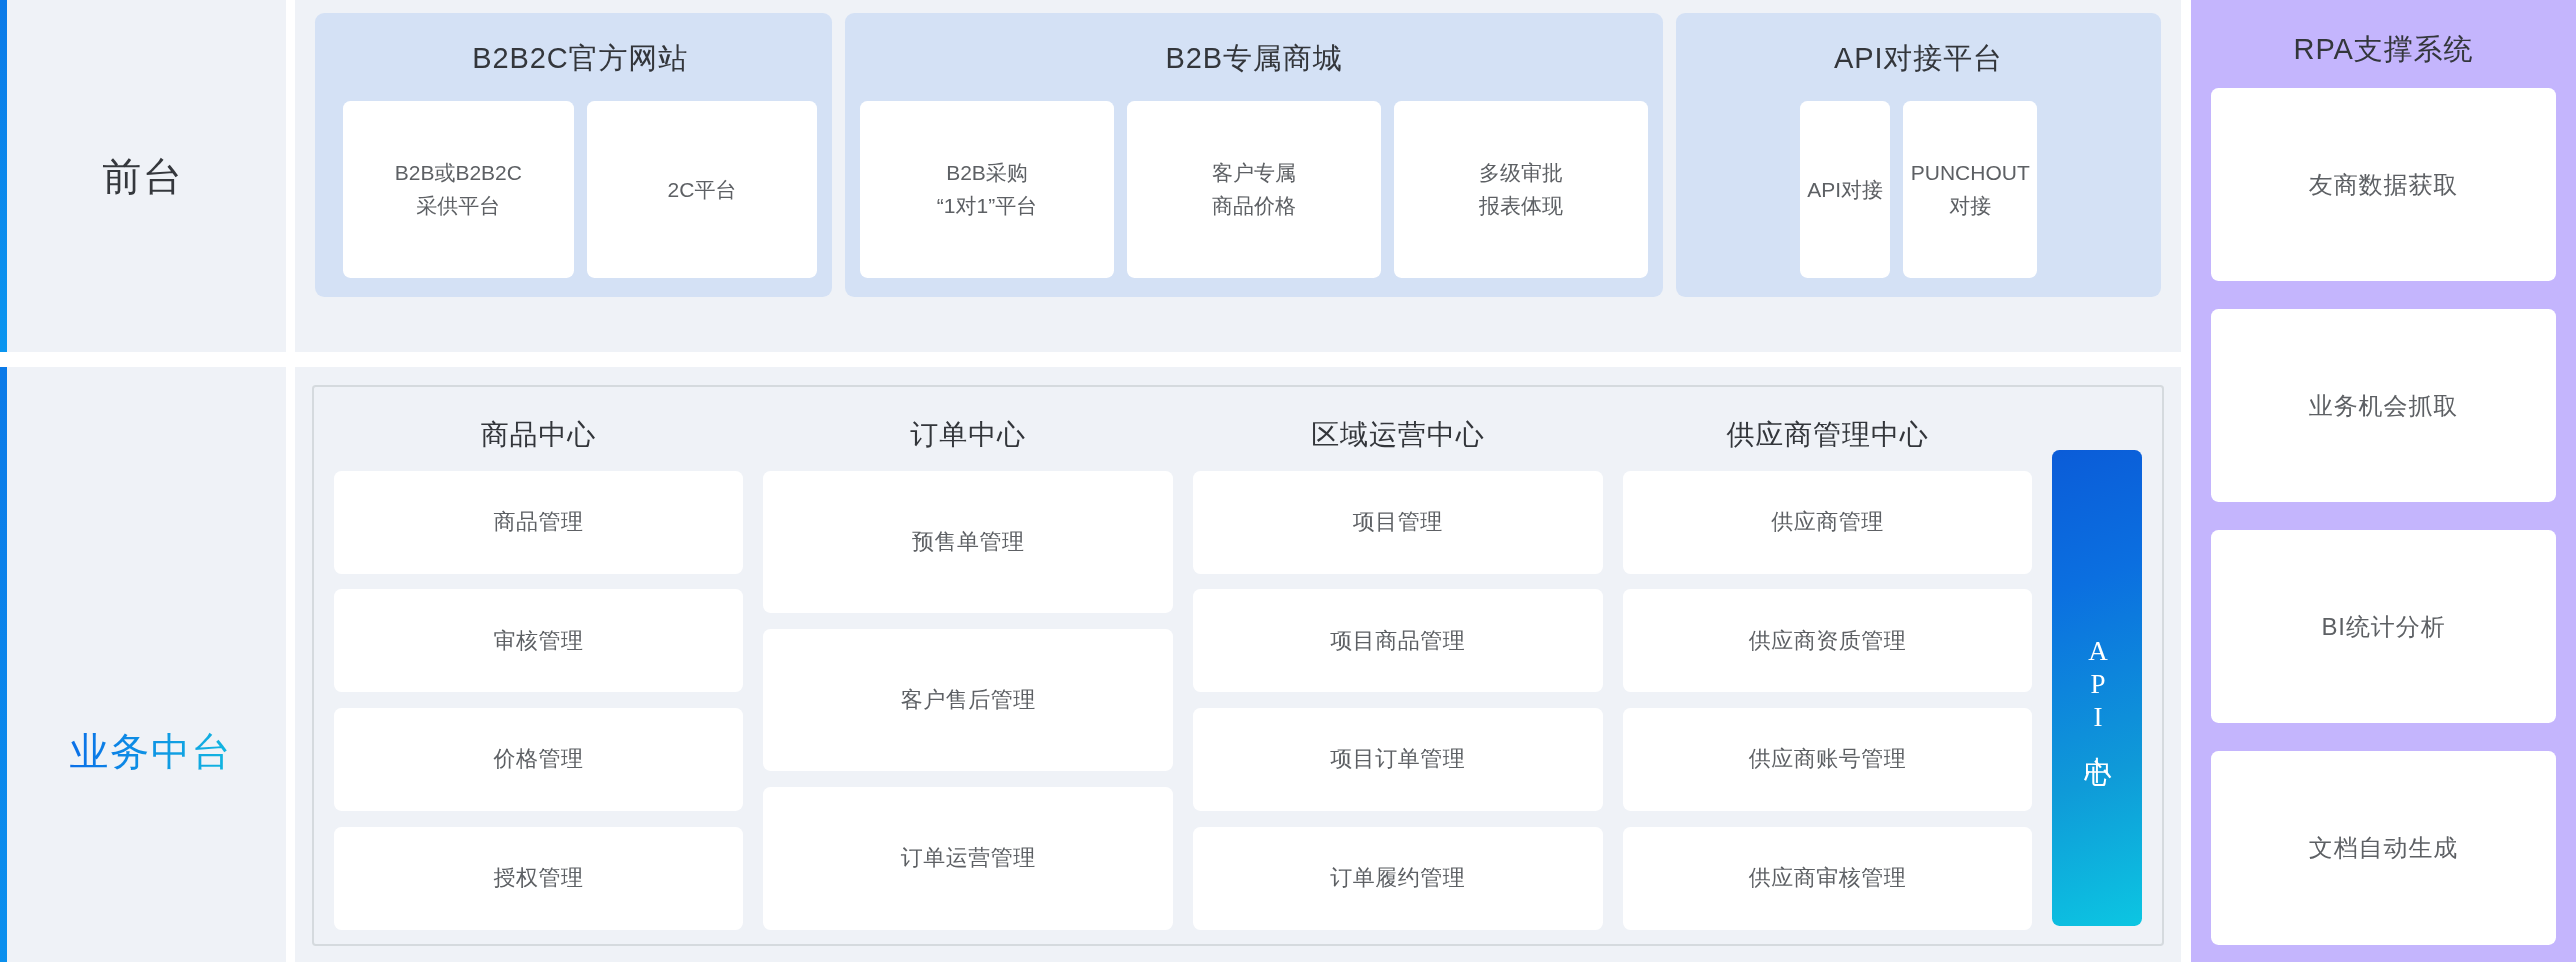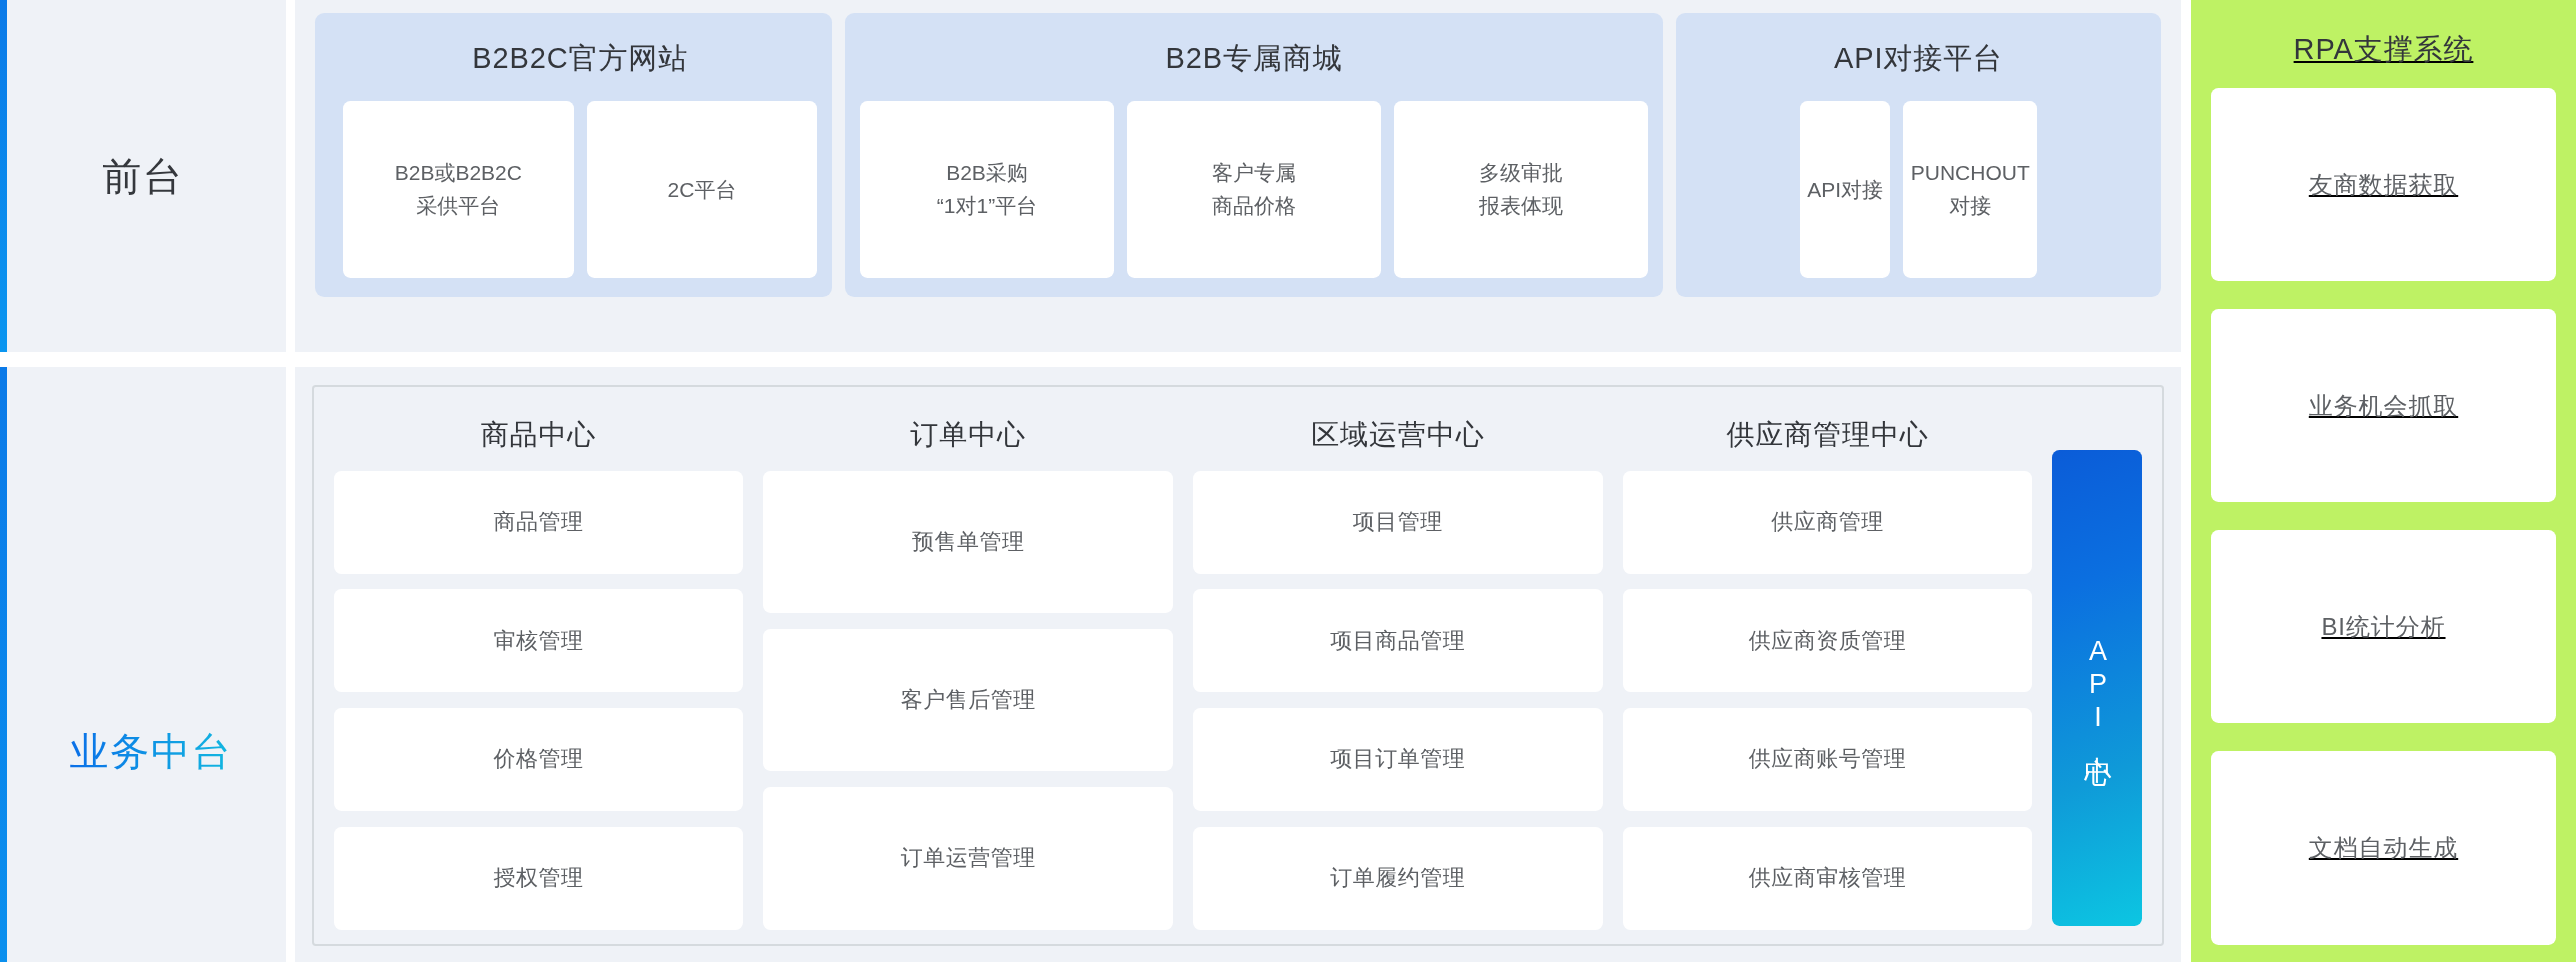--- a/index.html
+++ b/index.html
@@ -115,25 +115,24 @@
     white-space: pre-line;
   }
 
   
   .rpa {
     position: absolute;
     left: 2191px;
     top: 0;
     width: 385px;
     height: 963px;
-    background: #bef264;
+    background: #c4b5fd;
     padding: 13px 20px 18.4px 20px;
     display: flex;
     flex-direction: column;
-    text-decoration: underline;
   }
   .rpa-title {
     text-align: center;
     font-size: 29px;
     color: #33363b;
     padding: 22px 0 24px 0;
     line-height: 1;
     letter-spacing: 0.9px;
   }
   .rpa-list {
@@ -156,20 +155,21 @@
 
   
   .middle-stage {
     position: absolute;
     left: 295px;
     top: 367px;
     width: 1886px;
     height: 596px;
     background: #eff2f7;
     padding: 18.4px 16.6px 16.6px 16.6px;
+    font-family: Liberation Serif, serif;
   }
   .middle-inner {
     width: 100%;
     height: 100%;
     border: 2.8px solid #d5dade;
     border-radius: 3.7px;
     background: #eff2f7;
     padding: 9.2px 20px 14.8px 20px;
     display: flex;
     gap: 20px;

